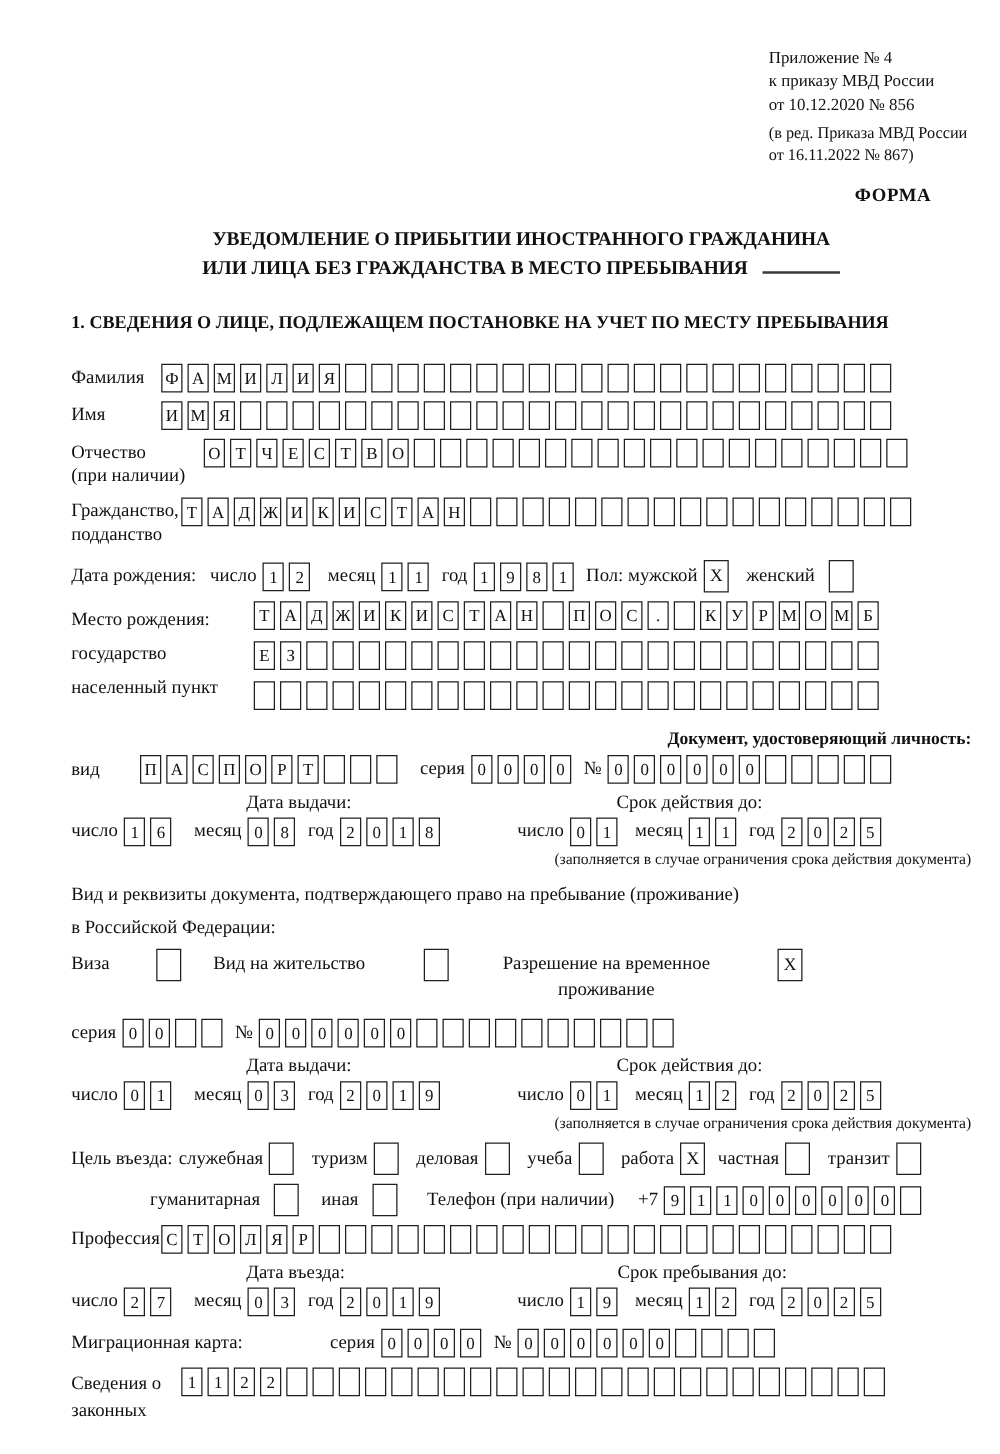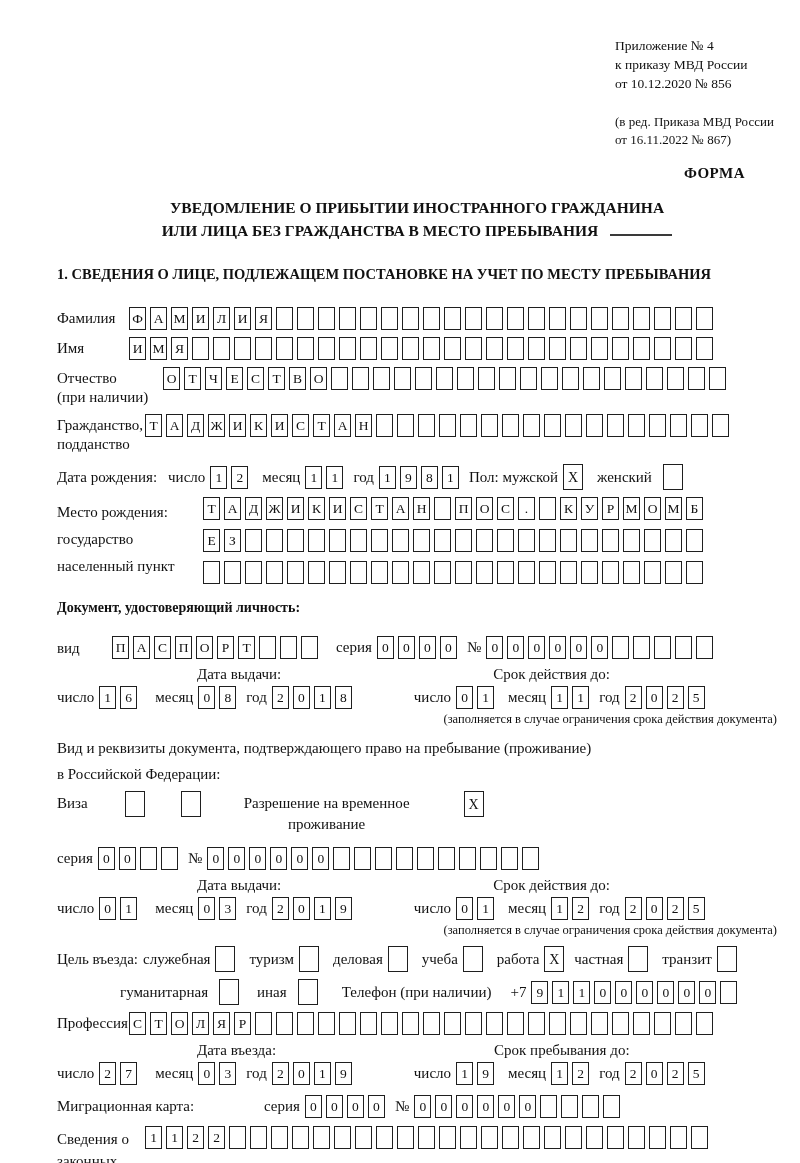--- a/index.html
+++ b/index.html
@@ -10,42 +10,42 @@
   .cells{display:flex;flex-wrap:nowrap;}
   .cell{display:inline-flex;flex:none;align-items:center;justify-content:center;
         width:15px;height:21px;border:1.6px solid #1f1f1f;margin-right:4px;
         font-size:13.5px;line-height:21px;background:#fff;}
   .cb-slot .cell{width:18px;height:24px;font-size:14px;}
 
   .row{display:flex;align-items:flex-start;margin-bottom:7px;}
   .lbl{font-size:15px;line-height:19px;padding-top:2px;flex:none;}
 
   .appendix{margin-left:558px;font-size:13.5px;line-height:19px;}
-  .edition{margin-left:558px;font-size:13px;line-height:18px;margin-top:20px;}
+  .edition{margin-left:558px;font-size:13px;line-height:18px;margin-top:4px;}
   .forma{text-align:right;padding-right:32px;font-weight:bold;font-size:15px;margin-top:16px;letter-spacing:.5px;}
 
   .title{text-align:center;font-weight:bold;font-size:15.5px;line-height:23px;margin-top:14px;}
   .blank-line{display:inline-block;width:62px;border-bottom:2px solid #3a3a3a;height:12px;margin-left:12px;}
 
   .sec-head{font-weight:bold;font-size:14.5px;margin-top:24px;}
 
   .mt24{margin-top:24px;}
   .w72{width:72px;}
   .w88{width:88px;}
   .w106{width:106px;}
   .w146{width:146px;}
   .w55{width:55px;}
 
   .inline-lbl{font-size:15px;line-height:23px;flex:none;padding:0 5px 0 0;}
   .gap6{margin-left:6px;}
   .gap10{margin-left:10px;}
   .gap14{margin-left:14px;}
   .gap20{margin-left:20px;}
 
-  .doc-head{text-align:left;font-weight:bold;font-size:14px;margin:4px 0 20px 0;}
+  .doc-head{text-align:right;font-weight:bold;font-size:14px;margin:4px 0 4px 0;}
   .dates-heads{display:flex;font-size:15px;margin-top:4px;}
   .dates-row{display:flex;align-items:center;margin-top:3px;}
   .note{font-size:12.5px;text-align:right;margin-top:3px;}
   .intro{font-size:15px;line-height:26px;}
 
   .opt{display:flex;align-items:flex-start;margin-right:12px;gap:30px;}
   .opt .olabel{font-size:15px;line-height:21px;padding-top:2px;margin-right:7px;}
   .opt .center{text-align:center;}
   .w205{width:200px;}
   .w190{width:188px;}
@@ -419,20 +419,21 @@
   <div class="intro">в Российской Федерации:</div>
 
   <div class="row" style="margin-top:4px;">
     <span class="opt">
       <span class="olabel">Виза</span>
       <span class="cells cb-slot">
           <span class="cell"></span>
         </span>
     </span>
     <span class="opt gap10">
+      <span class="olabel">Вид на жительство</span>
       <span class="cells cb-slot gap10">
           <span class="cell"></span>
         </span>
     </span>
     <span class="opt gap10">
       <span class="olabel center w205">Разрешение на временное проживание</span>
       <span class="cells cb-slot">
           <span class="cell">X</span>
         </span>
     </span>

